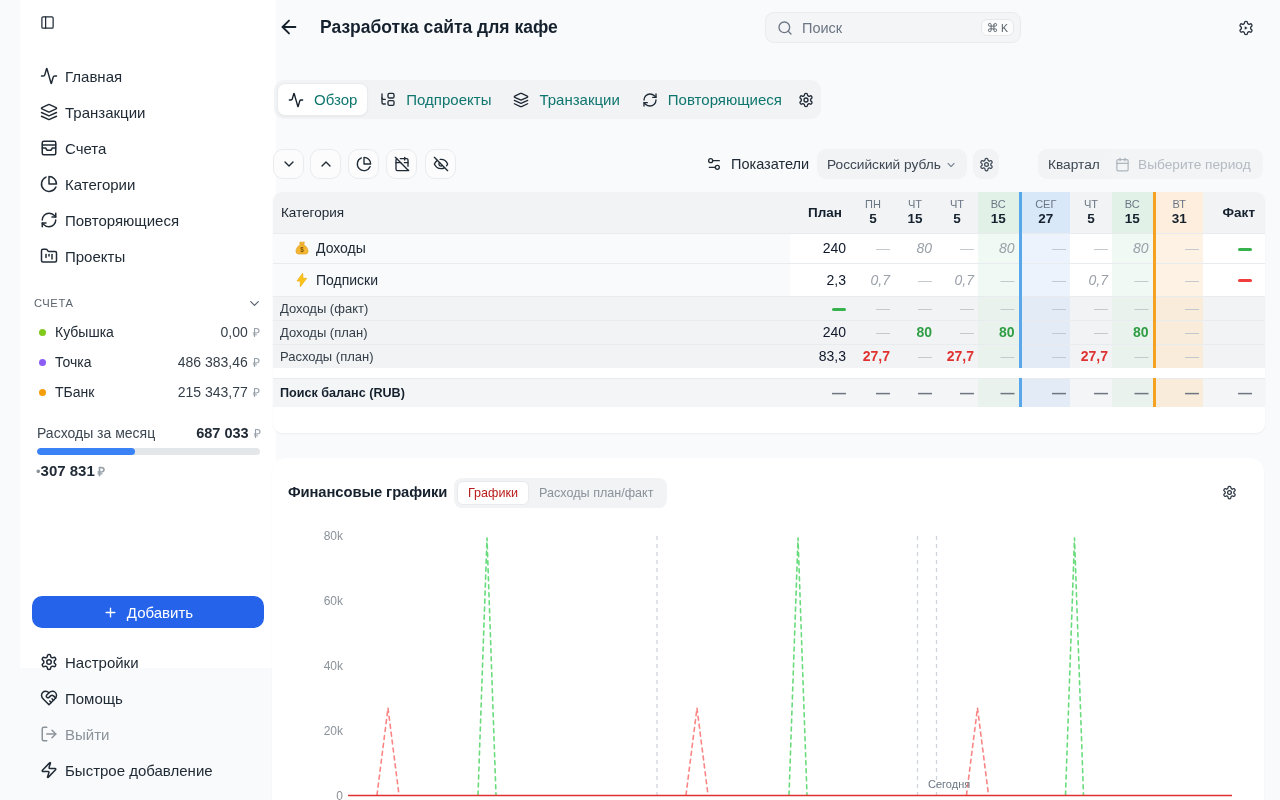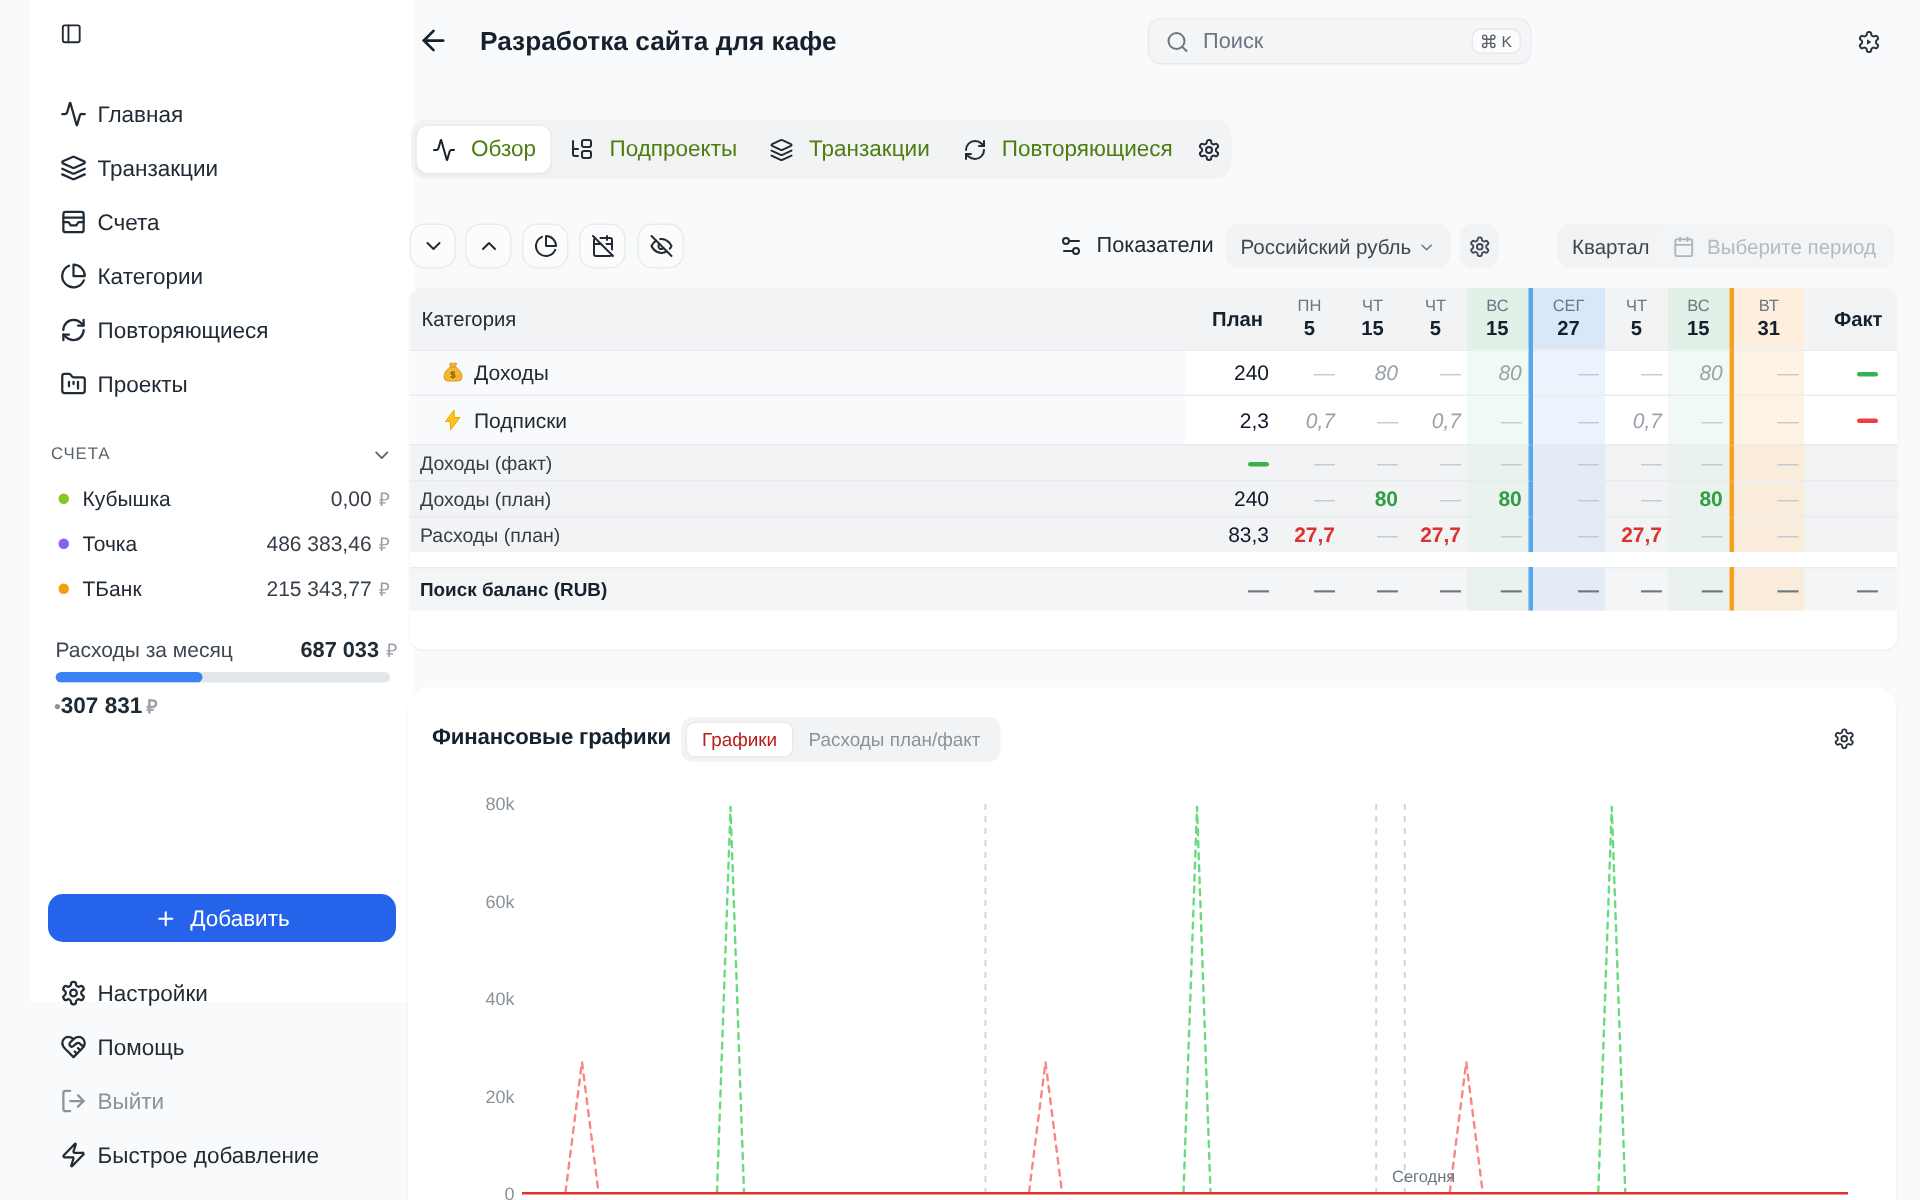--- a/index.html
+++ b/index.html
@@ -11,42 +11,42 @@
 .nav{margin-top:28px;}
 .nav-item{display:flex;align-items:center;gap:7px;height:36px;padding-left:20px;font-size:15px;color:#212b36;white-space:nowrap;}
 .nav-item svg{width:18px;height:18px;}
 .nav-item svg{flex:0 0 auto;}
 .acc-head{display:flex;align-items:center;justify-content:space-between;padding:0 14px 0 14px;margin-top:19px;height:20px;margin-bottom:4px;color:#5a646e;font-size:11.2px;letter-spacing:.6px;}
 .acc-row{display:flex;align-items:center;height:30px;padding:0 16px 0 19px;font-size:14px;color:#212b36;}
 .acc-dot{width:7px;height:7px;border-radius:50%;margin-right:9px;flex:0 0 auto;}
 .acc-name{flex:1;}
 .acc-val{color:#353f49;}
 .rub{color:#98a1aa;font-size:12.5px;margin-left:5px;}
-.spend{display:flex;justify-content:space-between;padding:0 11px 0 17px;margin-top:18px;font-size:14px;color:#3d4752;}
+.spend{display:flex;justify-content:flex-start;padding:0 11px 0 17px;margin-top:18px;font-size:14px;color:#3d4752;gap:41px;}
 .spend b{font-weight:700;color:#212b36;font-size:14.5px;}
 .bar{margin:6px 16px 0 17px;height:7px;border-radius:4px;background:#e4e7ea;overflow:hidden;}
 .bar>div{height:100%;width:44%;background:#3b82f6;border-radius:4px;}
 .left-amt{padding:7px 18px 0 16px;font-size:15px;font-weight:700;color:#212b36;}
 .left-amt .dot{color:#8a929a;font-weight:400;font-size:13px;}
 .add-btn{position:absolute;left:12px;right:12px;top:596px;height:32px;background:#2563eb;border-radius:10px;color:#fff;font-size:15px;display:flex;align-items:center;justify-content:center;gap:9px;}
 .sb-bottom{position:absolute;left:0;top:644px;width:100%;}
 .sb-bottom .nav-item{height:36px;}
 .muted{color:#8a929a;}
 
 .main{position:absolute;left:256px;top:0;width:1024px;height:800px;}
 .topbar{position:relative;height:56px;}
 .back{position:absolute;left:22px;top:16px;}
 .title{position:absolute;left:64px;top:17px;font-size:17.5px;font-weight:700;color:#16212e;}
 .search{position:absolute;left:509px;top:12px;width:256px;height:31px;background:#f4f5f7;border:1px solid #e9ebee;border-radius:9px;display:flex;align-items:center;padding:0 6px 0 11px;}
 .search .ph{color:#6b7684;font-size:14.5px;margin-left:9px;flex:1;}
 .kbd{background:#fcfcfd;border:1px solid #e6e8eb;border-radius:6px;height:17px;padding:0 5px;display:flex;align-items:center;gap:3px;color:#57606a;font-size:10.5px;}
 .top-gear{position:absolute;left:982px;top:20px;}
 
 .tabbar{position:absolute;left:18px;top:80px;height:39px;background:#f1f3f5;border-radius:10px;display:flex;align-items:center;padding:0 3px;gap:2px;}
-.tab{display:flex;align-items:center;gap:10px;height:33px;padding:0 10px;border-radius:8px;font-size:15px;color:#4d7c0f;font-weight:400;white-space:nowrap;}
+.tab{display:flex;align-items:center;gap:10px;height:33px;padding:0 10px;border-radius:8px;font-size:15px;color:#0f766e;font-weight:400;white-space:nowrap;}
 .tab.active{background:#fff;border:1px solid #e9ecef;box-shadow:0 1px 2px rgba(0,0,0,.04);font-weight:500;}
 .tab.icononly{padding:0 4px;}
 
 .ctl{position:absolute;top:149px;height:30px;display:flex;align-items:center;justify-content:center;white-space:nowrap;}
 .icon-btn{width:31px;background:#fcfcfd;border:1px solid #e9ecef;border-radius:10px;}
 .ghost{gap:9px;font-size:14.5px;color:#212b36;font-weight:500;}
 .gray-btn{background:#f1f3f5;border-radius:9px;font-size:13.7px;color:#3d4752;gap:4px;padding:0 10px;}
 .light-btn{background:#f3f4f6;border-radius:9px;font-size:13.7px;color:#b3bac1;gap:8px;padding:0 11px;}
 .chev{margin-top:1px;}
 

